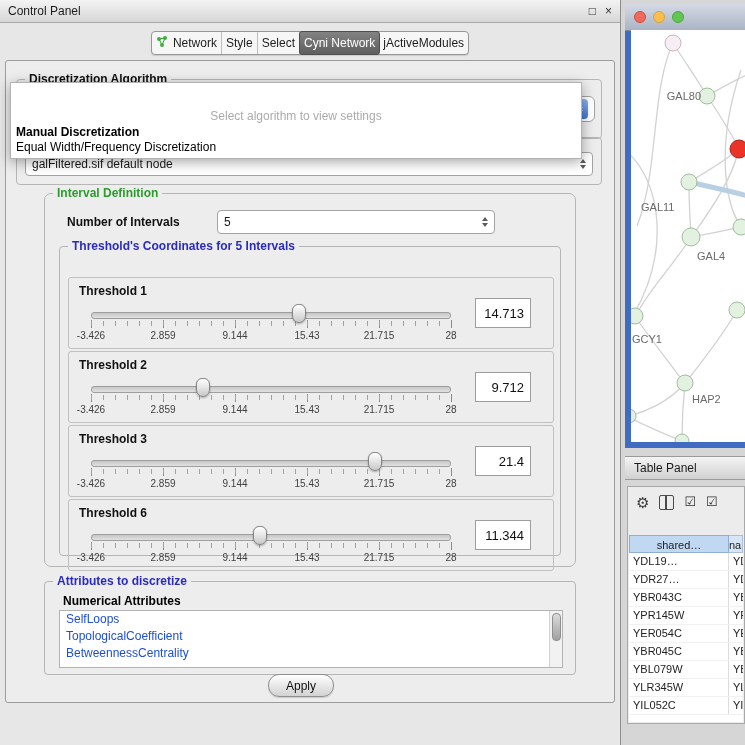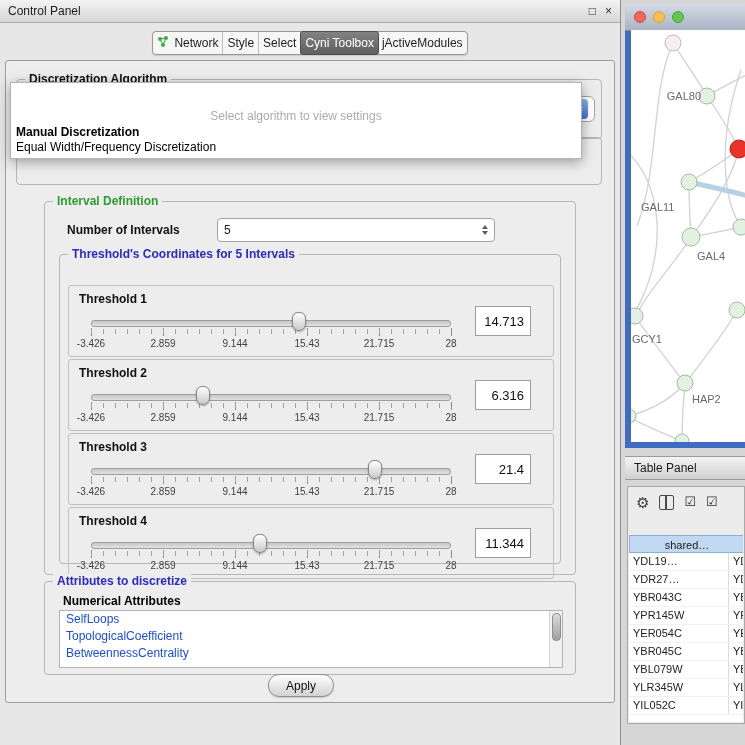--- a/index.html
+++ b/index.html
@@ -87,21 +87,21 @@
 
   .table-subpanel{position:absolute;left:627px;top:486px;width:118px;height:238px;background:#ececec;border:1px solid #a8a8a8;box-sizing:border-box;}
   .table-toolbar{height:30px;display:flex;align-items:center;gap:10px;padding-left:8px;}
   .gear{font-size:15px;color:#3c3c3c;line-height:15px;}
   .columns-icon{width:13px;height:13px;border:1.5px solid #4a4a4a;border-radius:2px;position:relative;}
   .columns-icon:before{content:"";position:absolute;left:5px;top:0;bottom:0;width:1.5px;background:#4a4a4a;}
   .cb{font-size:13px;color:#2f2f2f;line-height:14px;}
   .table-area{position:absolute;left:1px;right:1px;top:48px;bottom:1px;background:#fff;overflow:hidden;}
   .thead{display:flex;height:18px;line-height:18px;font-size:11px;color:#222;}
   .th{overflow:hidden;white-space:nowrap;text-align:center;box-sizing:border-box;}
-  .th.c0{width:116px;flex:none;background:#c1d8f2;border:1px solid #90afd0;}
+  .th.c0{width:100px;flex:none;background:#c1d8f2;border:1px solid #90afd0;}
   .th.c1{flex:1;background:#d8e5f5;border:1px solid #a9bfd8;border-left:none;}
   .trow{display:flex;height:17px;line-height:17px;font-size:11px;color:#222;border-bottom:1px solid #f1f1f1;}
   .tcell{overflow:hidden;white-space:nowrap;padding-left:4px;box-sizing:border-box;}
   .tcell.c0{width:100px;flex:none;border-right:1px solid #dcdcdc;}
   .tcell.c1{flex:1;}
 </style>
 </head>
 <body>
 
 <div class="screen">
@@ -130,21 +130,21 @@
               </svg></span>
           <span>Network</span>
         </div>
         <div class="seg-item">
             <span>Style</span>
           </div>
         <div class="seg-item">
             <span>Select</span>
           </div>
         <div class="seg-item selected">
-            <span>Cyni Toolbox</span>
+            <span>Cyni Network</span>
           </div>
         <div class="seg-item">
             <span>jActiveModules</span>
           </div>
       </div>
     </div>
 
     <div class="inner">
 
       <div class="groupbox" style="left:10px;top:18px;width:584px;height:58px;">
@@ -159,23 +159,30 @@
       </div>
 
       <div class="popup">
         <div class="popup-header">Select algorithm to view settings</div>
         <div class="popup-option bold">Manual Discretization</div>
         <div class="popup-option">Equal Width/Frequency Discretization</div>
       </div>
 
       <div class="groupbox" style="left:10px;top:76px;width:584px;height:46px;">
         <span class="group-title gt-black">Table Data</span>
-      </div>
-
-      <div class="groupbox" style="left:38px;top:140px;width:530px;height:372px;">
+        <div class="combo" style="left:8px;top:14px;width:568px;height:24px;">
+          <span class="combo-text">galFiltered.sif default node</span>
+          <span class="stepper">
+              <i class="up"></i>
+              <i class="down"></i>
+            </span>
+        </div>
+      </div>
+
+      <div class="groupbox" style="left:38px;top:132px;width:530px;height:372px;border-radius:7px;">
         <span class="group-title gt-green">Interval Definition</span>
 
         <div style="position:absolute;left:22px;top:21px;font-size:12px;font-weight:bold;color:#111;">Number of Intervals</div>
         <div class="combo" style="left:172px;top:16px;width:278px;height:24px;">
           <span class="combo-text">5</span>
           <span class="stepper">
               <i class="up"></i>
               <i class="down"></i>
             </span>
         </div>
@@ -211,21 +218,21 @@
               <div class="thumb" style="left: calc(30.9998% - 7px);"></div>
               <div class="tick-labels">
                   <span class="tick-label" style="left: 0%;">-3.426</span>
                   <span class="tick-label" style="left: 20%;">2.859</span>
                   <span class="tick-label" style="left: 40%;">9.144</span>
                   <span class="tick-label" style="left: 60%;">15.43</span>
                   <span class="tick-label" style="left: 80%;">21.715</span>
                   <span class="tick-label" style="left: 100%;">28</span>
                 </div>
             </div>
-            <div class="t-value">6.316</div>
+            <div class="t-value">9.712</div>
           </div>
 
           <div class="threshold-panel" data-index="2">
             <div class="t-label">Threshold 3</div>
             <div class="slider">
               <div class="track"></div>
               <div class="ticks-major"></div>
               <div class="ticks"></div>
               <div class="thumb" style="left: calc(78.9983% - 7px);"></div>
               <div class="tick-labels">
@@ -234,21 +241,21 @@
                   <span class="tick-label" style="left: 40%;">9.144</span>
                   <span class="tick-label" style="left: 60%;">15.43</span>
                   <span class="tick-label" style="left: 80%;">21.715</span>
                   <span class="tick-label" style="left: 100%;">28</span>
                 </div>
             </div>
             <div class="t-value">21.4</div>
           </div>
 
           <div class="threshold-panel" data-index="3">
-            <div class="t-label">Threshold 4</div>
+            <div class="t-label">Threshold 6</div>
             <div class="slider">
               <div class="track"></div>
               <div class="ticks-major"></div>
               <div class="ticks"></div>
               <div class="thumb" style="left: calc(46.9993% - 7px);"></div>
               <div class="tick-labels">
                   <span class="tick-label" style="left: 0%;">-3.426</span>
                   <span class="tick-label" style="left: 20%;">2.859</span>
                   <span class="tick-label" style="left: 40%;">9.144</span>
                   <span class="tick-label" style="left: 60%;">15.43</span>

